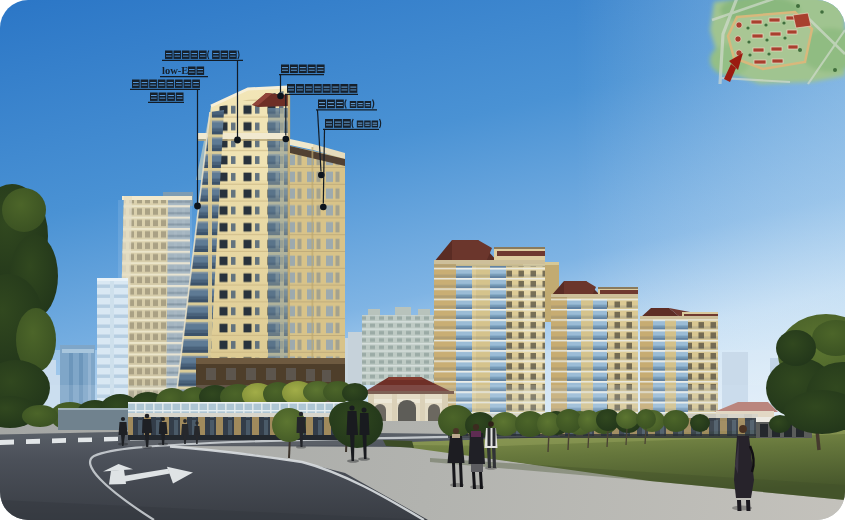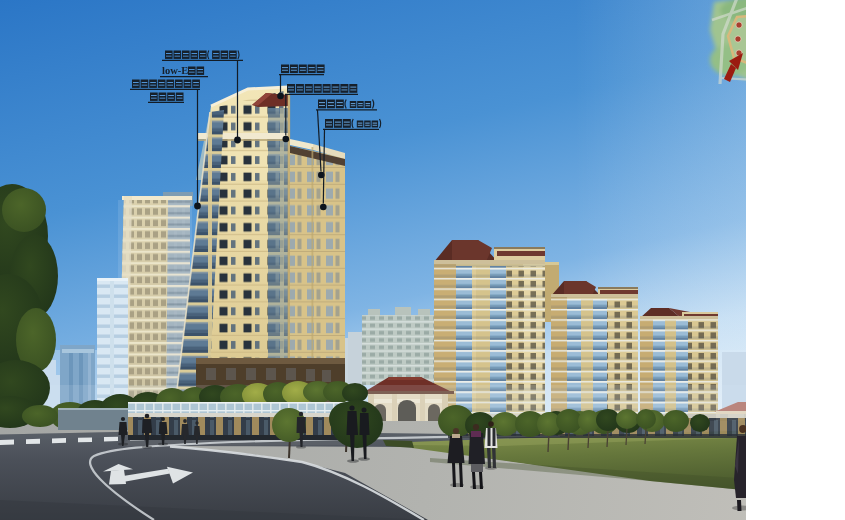--- a/index.html
+++ b/index.html
@@ -1,16 +1,16 @@
 <!DOCTYPE html>
 <html><head>
 <meta charset="utf-8">
 <style>
 html,body{margin:0;padding:0;background:#fff;}
-#scene{width:746px;height:520px;position:relative;overflow:hidden;font-family:"Liberation Sans",sans-serif;}
+#scene{width:845px;height:520px;position:relative;overflow:hidden;font-family:"Liberation Sans",sans-serif;border-radius:28px;}
 svg{display:block;}
 </style>
 </head>
 <body>
 <div id="scene">
 <svg width="845" height="520" viewBox="0 0 845 520">
 <defs>
 <linearGradient id="sky" x1="0" y1="0" x2="0.38" y2="1">
 <stop offset="0" stop-color="#2b76c6"></stop>
 <stop offset="0.38" stop-color="#4a92d4"></stop>

